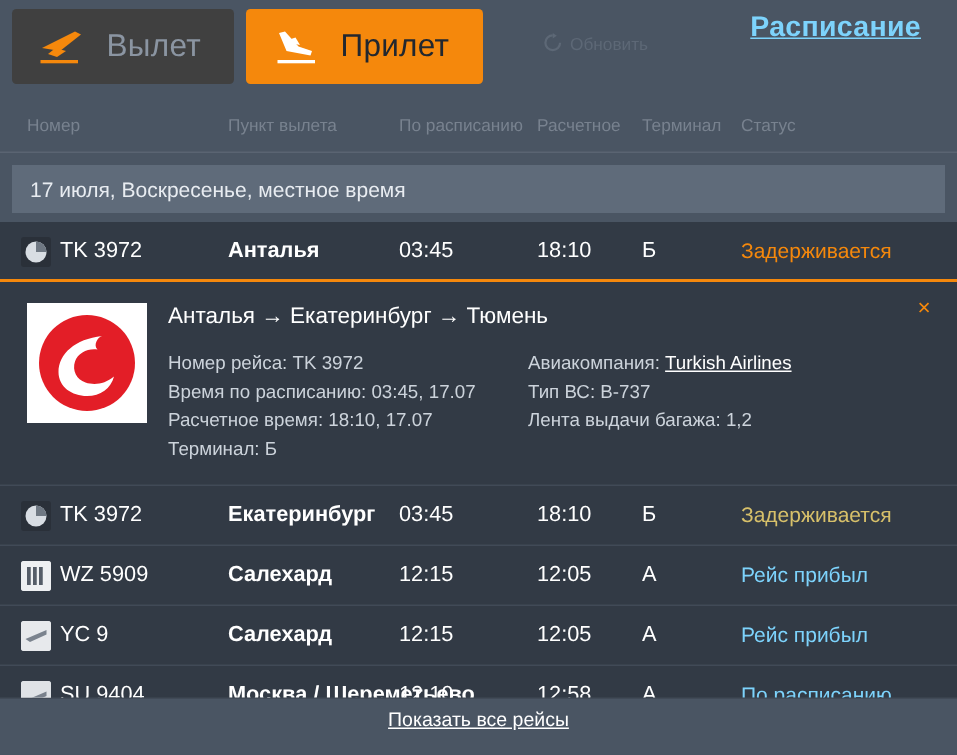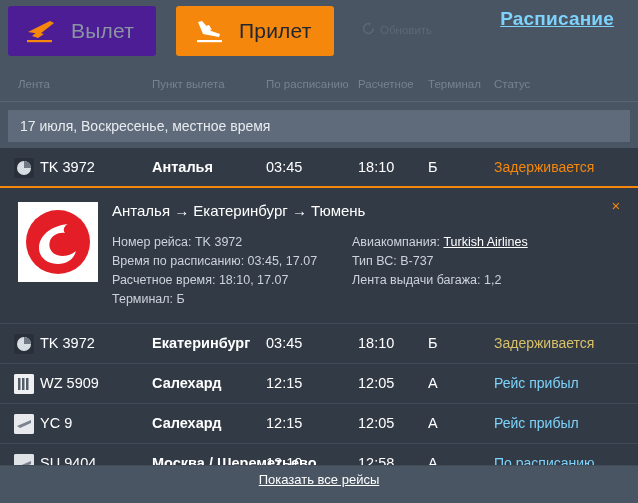--- a/index.html
+++ b/index.html
@@ -11,21 +11,21 @@
   }
   #app { position:relative; width:638px; height:503px; background:#4a5563; }
 
   
   .header { height:70px; background:#4a5563; position:relative; }
   .tabs { position:absolute; left:8px; top:6px; display:flex; }
   .tab {
     height:50px; display:flex; align-items:center;
     padding:0 22px 0 16px; border-radius:3px; cursor:pointer;
   }
-  .tab-dep { background:#4c1d95; color:#8e99a6; margin-right:20px; }
+  .tab-dep { background:#404040; color:#8e99a6; margin-right:8px; }
   .tab-arr { background:#f5880c; color:#2d333d; }
   .tab-label { font-size:21px; letter-spacing:.2px; }
   .tab-dep .tab-label { color:#8b95a2; }
   .tab-arr .tab-label { color:#22272f;text-align:right; }
   .plane-ico { width:36px; height:30px; margin-right:11px; position:relative; flex:0 0 auto; }
 
   .refresh {
     position:absolute; left:362px; top:22px;
     display:flex; align-items:center; cursor:pointer;
     color:#5d6876; font-size:11.5px;
@@ -154,21 +154,21 @@
           <path d="M6.5 0 L6.5 3.6 L9.2 1.9 Z" fill="#5d6876"></path>
         </svg>
       </span>
       <span>Обновить</span>
     </div>
 
     <div class="schedule">Расписание</div>
   </div>
 
   <div class="colhead">
-    <span class="c-flight">Лента</span>
+    <span class="c-flight">Номер</span>
     <span class="c-dest">Пункт вылета</span>
     <span class="c-sched">По расписанию</span>
     <span class="c-est">Расчетное</span>
     <span class="c-term">Терминал</span>
     <span class="c-status">Статус</span>
   </div>
 
   <div class="datebar">17 июля, Воскресенье, местное время</div>
 
   <div class="list">

